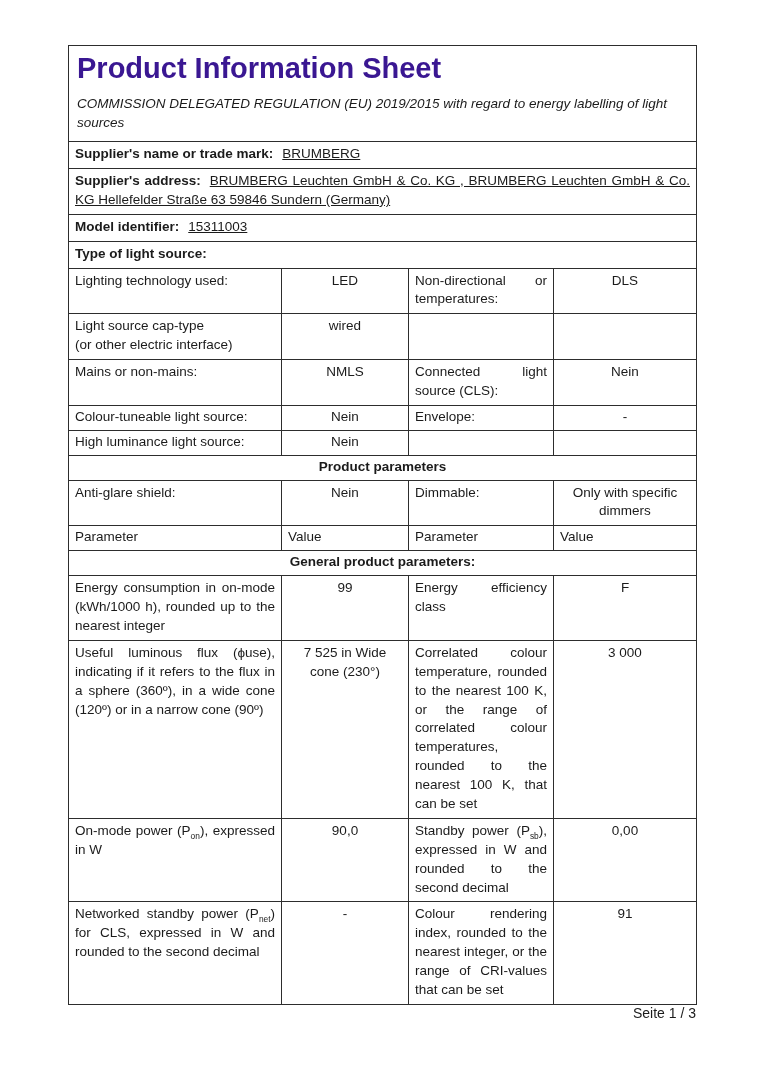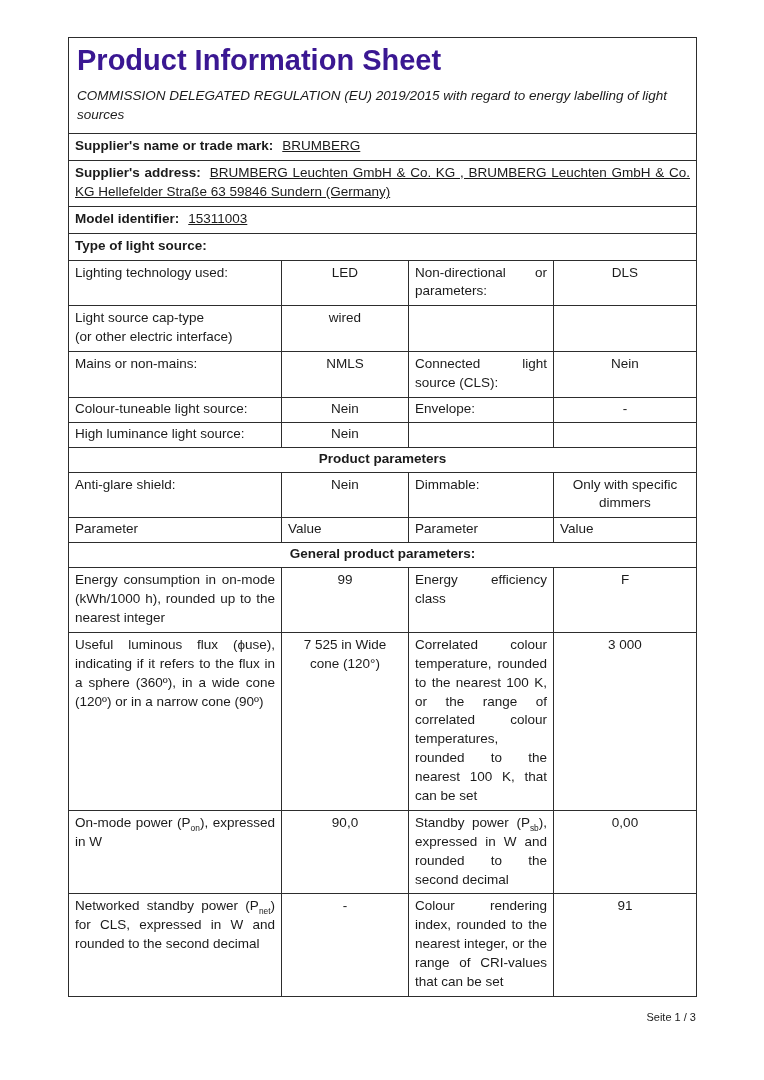--- a/index.html
+++ b/index.html
@@ -9,21 +9,21 @@
     width: 764px;
     height: 1080px;
     background: #ffffff;
     font-family: "Liberation Sans", sans-serif;
     color: #1b1b1b;
     overflow: hidden;
   }
   table.sheet {
     position: absolute;
     left: 68px;
-    top: 37px;
+    top: 45px;
     width: 628px;
     border-collapse: collapse;
     table-layout: fixed;
   }
   td {
     border: 1px solid #2d2d2d;
     vertical-align: top;
     padding: 3px 6px 4px 6px;
     font-size: 13.5px;
     line-height: 1.4;
@@ -44,23 +44,22 @@
   td.section-hdr { font-weight: bold; text-align: center; padding: 2px 6px 3px 6px; }
   td.compact { padding: 2px 6px 3px 6px; }
   .cap-line2 { }
   sub { font-size: 0.62em; line-height: 0; }
   .footer {
     position: absolute;
     left: 68px;
     top: 1005px;
     width: 628px;
     text-align: right;
-    font-size: 11px;
+    font-size: 14px;
     color: #1b1b1b;
-    margin-top: 6px;
   }
 </style>
 </head>
 <body>
 
 <div class="page">
 
   <table class="sheet">
     <colgroup>
       <col style="width:213px">
@@ -97,21 +96,21 @@
 
     <tr>
       <td colspan="4">
         <span class="lbl">Type of light source:</span>
       </td>
     </tr>
 
     <tr>
       <td>Lighting technology used:</td>
       <td class="center">LED</td>
-      <td class="just">Non-directional or parameters:</td>
+      <td class="just">Non-directional or temperatures:</td>
       <td class="center">DLS</td>
     </tr>
 
     <tr>
       <td>
         <div>Light source cap-type</div>
         <div class="cap-line2">(or other electric interface)</div>
       </td>
       <td class="center">wired</td>
       <td></td>
@@ -163,21 +162,21 @@
 
     <tr>
       <td class="just">Energy consumption in on-mode (kWh/1000 h), rounded up to the nearest integer</td>
       <td class="center">99</td>
       <td class="just">Energy efficiency class</td>
       <td class="center">F</td>
     </tr>
 
     <tr>
       <td class="just">Useful luminous flux (ϕuse), indicating if it refers to the flux in a sphere (360º), in a wide cone (120º) or in a narrow cone (90º)</td>
-      <td class="center">7 525 in Wide cone (120°)</td>
+      <td class="center">7 525 in Wide cone (230°)</td>
       <td class="just">Correlated colour temperature, rounded to the nearest 100 K, or the range of correlated colour temperatures, rounded to the nearest 100 K, that can be set</td>
       <td class="center">3 000</td>
     </tr>
 
     <tr>
       <td class="just"><span>On-mode power (P</span><sub>on</sub><span>), expressed in W</span></td>
       <td class="center">90,0</td>
       <td class="just"><span>Standby power (P</span><sub>sb</sub><span>), expressed in W and rounded to the second decimal</span></td>
       <td class="center">0,00</td>
     </tr>

